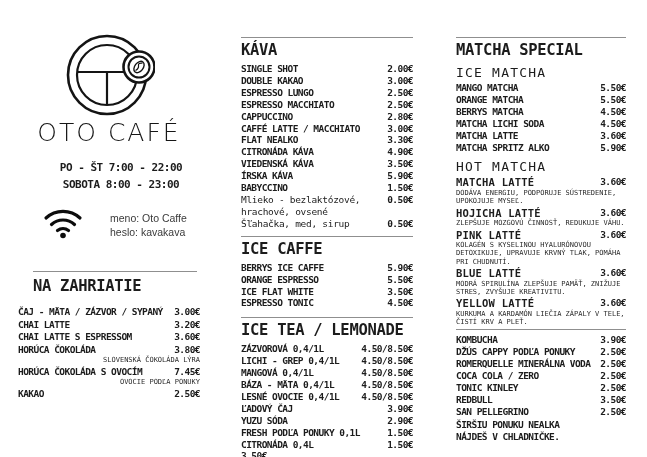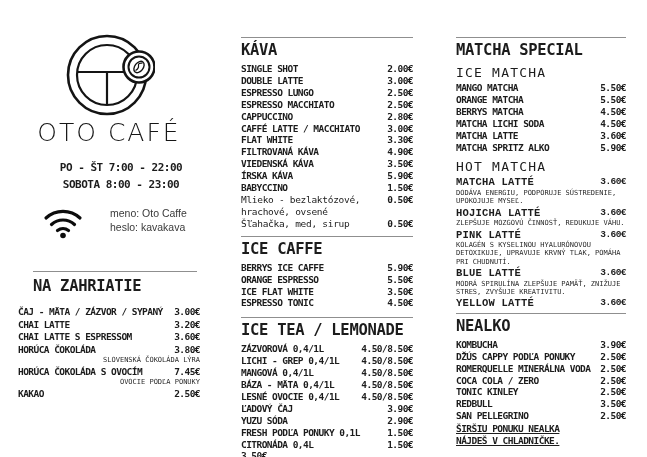--- a/index.html
+++ b/index.html
@@ -20,42 +20,42 @@
   .sub-title{margin:6px 0 2px;font-size:13px;line-height:15px;font-weight:normal;letter-spacing:1.2px;white-space:nowrap;}
 
   .items{margin-top:4px;}
   .m-item{margin:0;}
   .item-row{display:flex;justify-content:space-between;align-items:flex-start;
     font-size:9.5px;font-weight:bold;letter-spacing:-0.55px;line-height:11.9px;}
   .i-name{white-space:normal;padding-right:4px;}
   .i-price{white-space:nowrap;}
   .i-note{font-size:7px;font-weight:normal;letter-spacing:0;line-height:8.3px;margin:0 0 1px;color:#2a2a2a;}
 
-  .hot .item-row{line-height:12.6px;font-family:Liberation Mono, monospace;}
+  .hot .item-row{line-height:12.6px;}
   .hot .i-name{font-size:10.5px;letter-spacing:0.2px;}
 
   .soft .i-name{font-weight:normal;letter-spacing:-0.3px;}
 
   
   #logo-block{text-align:center;margin-top:20px;}
   #logo-block svg{display:block;margin:0 auto;}
   #wordmark{font-family:"DejaVu Sans", sans-serif;font-weight:300;font-size:25px;line-height:26px;
     letter-spacing:2px;color:#161616;margin-top:2px;}
   .hours{margin-top:13px;padding-left:24px;text-align:center;}
   .hour-line{font-size:11px;font-weight:bold;letter-spacing:-0.5px;line-height:17px;white-space:nowrap;}
-  .wifi{display:flex;align-items:flex-start;margin-top:13px;padding-left:24px;}
+  .wifi{display:flex;align-items:flex-end;margin-top:13px;padding-left:24px;}
   .wifi-text{margin-left:26px;font-family:"Liberation Sans","DejaVu Sans",sans-serif;
     font-size:10.5px;line-height:14px;color:#3a3a3a;}
   #na-zahriatie .rule{margin-left:15px;width:calc(100% - 18px);}
   #na-zahriatie .sec-title{padding-left:15px;margin-top:5px;}
   #na-zahriatie .items{margin-top:11px;text-align:right;}
   #na-zahriatie .item-row{line-height:12.6px;}
 
   .footer-lines{margin-top:1px;}
-  .foot-line{font-size:9.5px;font-weight:bold;letter-spacing:-0.55px;line-height:11.9px;text-decoration:underline;}
+  .foot-line{font-size:9.5px;font-weight:bold;letter-spacing:-0.55px;line-height:11.9px;}
 </style>
 </head>
 <body>
 
 <div class="col" id="col-left">
 
   <div id="logo-block">
     <svg width="92" height="86" viewBox="0 0 92 86">
       <circle cx="44" cy="43" r="39" fill="none" stroke="#141414" stroke-width="2.6"></circle>
       <circle cx="44" cy="43" r="30" fill="none" stroke="#141414" stroke-width="2.2"></circle>
@@ -157,21 +157,21 @@
         <div class="m-item">
           <div class="item-row">
             <span class="i-name">SINGLE SHOT</span>
             <span class="i-price">2.00€</span>
           </div>
 
         </div>
 
         <div class="m-item">
           <div class="item-row">
-            <span class="i-name">DOUBLE LATTE</span>
+            <span class="i-name">DOUBLE KAKAO</span>
             <span class="i-price">3.00€</span>
           </div>
 
         </div>
 
         <div class="m-item">
           <div class="item-row">
             <span class="i-name">ESPRESSO LUNGO</span>
             <span class="i-price">2.50€</span>
           </div>
@@ -197,29 +197,29 @@
         <div class="m-item">
           <div class="item-row">
             <span class="i-name">CAFFÉ LATTE / MACCHIATO</span>
             <span class="i-price">3.00€</span>
           </div>
 
         </div>
 
         <div class="m-item">
           <div class="item-row">
-            <span class="i-name">FLAT WHITE</span>
+            <span class="i-name">FLAT NEALKO</span>
             <span class="i-price">3.30€</span>
           </div>
 
         </div>
 
         <div class="m-item">
           <div class="item-row">
-            <span class="i-name">FILTROVANÁ KÁVA</span>
+            <span class="i-name">CITRONÁDA KÁVA</span>
             <span class="i-price">4.90€</span>
           </div>
 
         </div>
 
         <div class="m-item">
           <div class="item-row">
             <span class="i-name">VIEDENSKÁ KÁVA</span>
             <span class="i-price">3.50€</span>
           </div>
@@ -457,27 +457,27 @@
             <span class="i-price">3.60€</span>
           </div>
           <div class="i-note">MODRÁ SPIRULÍNA ZLEPŠUJE PAMÄŤ, ZNIŽUJE STRES, ZVYŠUJE KREATIVITU.</div>
         </div>
 
         <div class="m-item">
           <div class="item-row">
             <span class="i-name">YELLOW LATTÉ</span>
             <span class="i-price">3.60€</span>
           </div>
+          <div class="i-note">KURKUMA A KARDAMÓN LIEČIA ZÁPALY V TELE, ČISTÍ KRV A PLEŤ.</div>
         </div>
       </div>
   </section>
 
   <section>
     <hr class="rule mt3">
-    <h2 class="sec-title">NEALKO</h2>
     <div class="items">
 
         <div class="m-item">
           <div class="item-row">
             <span class="i-name">KOMBUCHA</span>
             <span class="i-price">3.90€</span>
           </div>
         </div>
 
         <div class="m-item">

